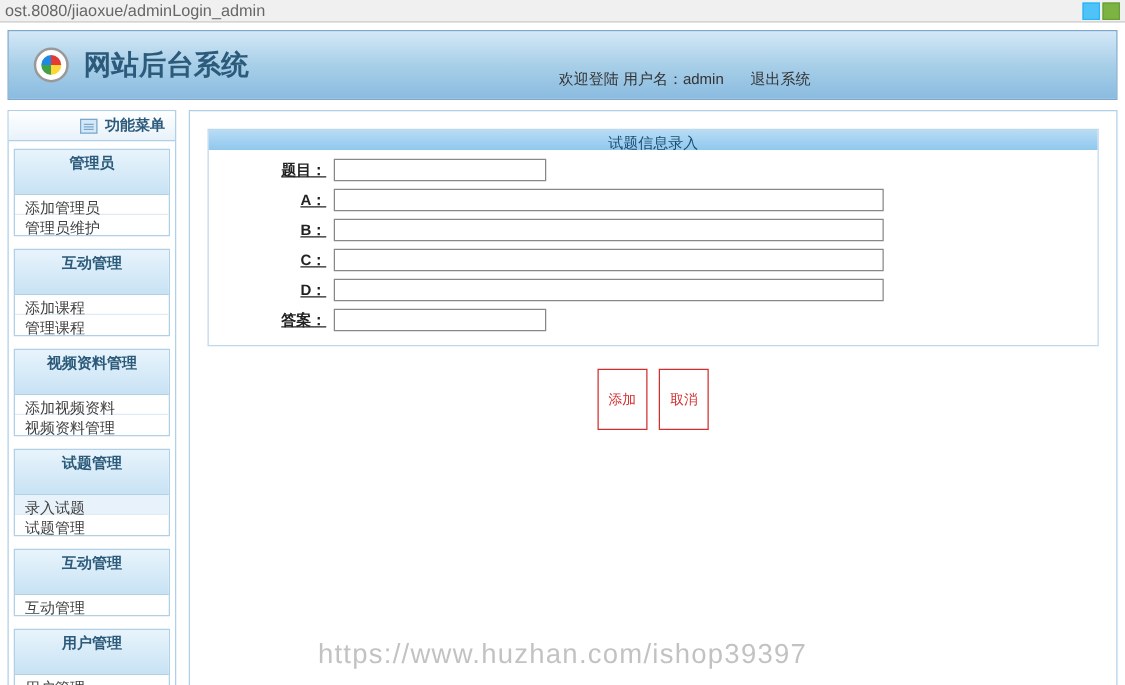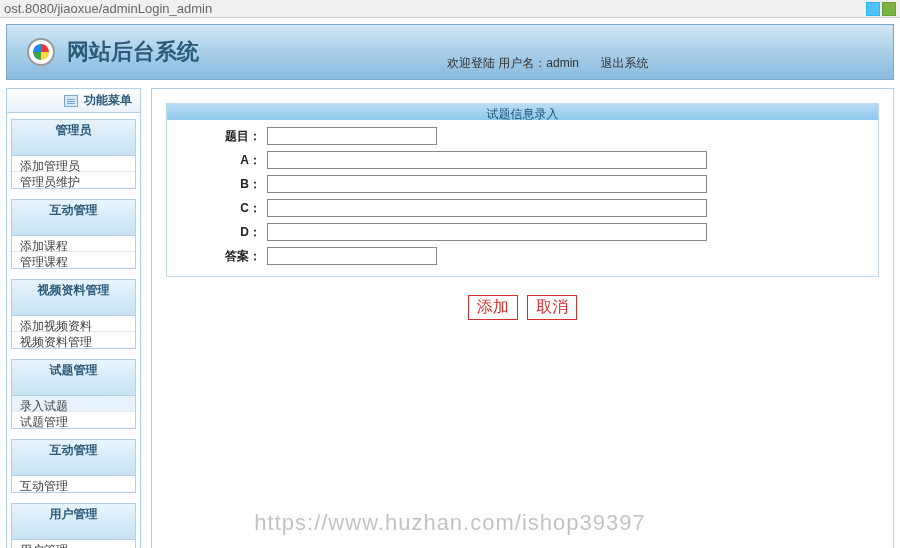--- a/index.html
+++ b/index.html
@@ -24,26 +24,26 @@
 .menu-group { margin: 6px 4px 10px; border: 1px solid #b0d0e8; }
 .menu-title { height: 36px; background: linear-gradient(to bottom, #e8f4fc, #c8e2f4); text-align: center; line-height: 20px; color: #2c5a7a; font-weight: bold; border-bottom: 1px solid #b0d0e8; }
 .menu-item { height: 16px; line-height: 20px; padding-left: 8px; border-bottom: 1px solid #e0ecf5; color: #404040; cursor: pointer; }
 .menu-item:last-child { border-bottom: none; }
 .menu-item.active { background: #e8f2fa; }
 .main { flex: 1; border: 1px solid #b0d0e8; background: #fff; padding: 14px; min-height: 480px; }
 .form-container { border: 1px solid #c0d8ec; }
 .form-title { height: 16px; background: linear-gradient(to bottom, #b8dcf5, #8fc8ed); text-align: center; line-height: 20px; color: #1a4d72; font-weight: normal; }
 .form-body { padding: 4px 0 8px; }
 .form-row { display: flex; align-items: center; height: 24px; padding: 0 10px; }
-.form-label { width: 90px; text-align: right; padding-right: 6px; font-weight: bold; color: #222; }
+.form-label { width: 90px; text-align: right; padding-right: 6px; font-weight: bold; color: #222; text-decoration: underline; }
 .form-input { border: 1px solid #888; height: 18px; padding: 0 2px; font-size: 12px; }
 .form-input.short { width: 170px; }
 .form-input.long { width: 440px; }
 .button-row { text-align: center; margin-top: 18px; }
-.btn { display: inline-block; border: 1px solid #d32f2f; background: #fff; color: #d32f2f; padding: 1px 8px; font-size: 16px; cursor: pointer; margin: 0 3px; font-family: inherit; }
+.btn { display: inline-block; border: 1px solid #d32f2f; background: #fff; color: #d32f2f; padding: 16px 8px; font-size: 11px; cursor: pointer; margin: 0 3px; font-family: inherit; }
 .watermark { position: fixed; bottom: 12px; left: 50%; transform: translateX(-50%); font-size: 22px; color: rgba(120,120,120,0.45); font-family: Arial; letter-spacing: 1px; pointer-events: none; }
 </style>
 </head>
 <body>
 
 <div class="browser-bar">
   <span class="addr">ost.8080/jiaoxue/adminLogin_admin</span>
   <div class="browser-icons">
     <div class="bicon refresh"></div>
     <div class="bicon"></div>

